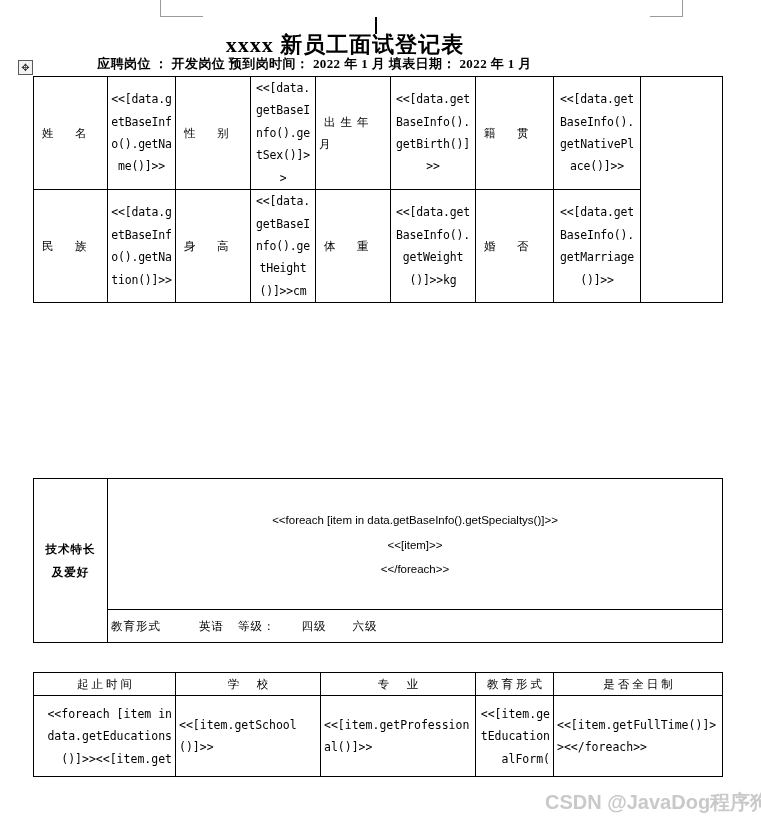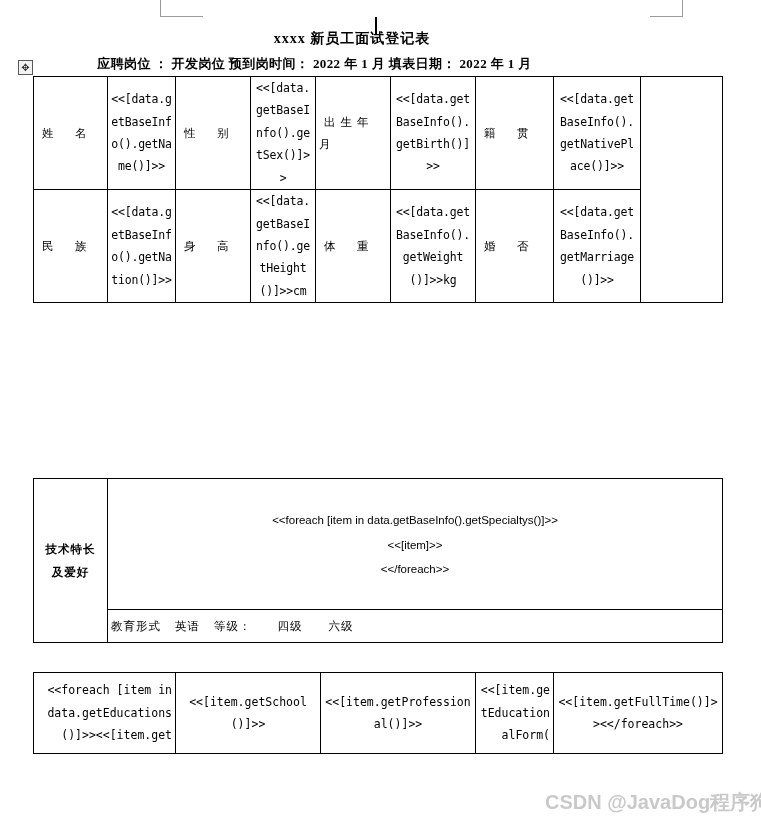--- a/index.html
+++ b/index.html
@@ -24,21 +24,21 @@
     position:absolute;left:18px;top:60px;width:13px;height:13px;
     border:1px solid #5a5a5a;background:#f2f2f2;
     display:flex;align-items:center;justify-content:center;
     font-size:10px;line-height:1;color:#333;
   }
 
   
   .doc-title{
     position:absolute;left:0;top:30px;width:690px;text-align:center;
     font-family:"Liberation Serif","DejaVu Serif",serif;
-    font-weight:bold;font-size:14px;letter-spacing:1px;padding-left:7px;
+    font-weight:bold;font-size:22px;letter-spacing:1px;
   }
   .doc-subtitle{
     position:absolute;left:0;top:55px;width:629px;text-align:center;
     font-family:"Liberation Serif","DejaVu Serif",serif;
     font-weight:bold;font-size:13px;letter-spacing:.4px;
   }
 
   
   .tbl{position:absolute;border-collapse:collapse;table-layout:fixed;}
   .tbl td{
@@ -76,40 +76,40 @@
     font-family:"Liberation Sans","DejaVu Sans",sans-serif;
     font-size:11px;line-height:2.9;text-align:center;padding-left:12px;
     vertical-align:top;
   }
   .skill-body div{margin-top:2px;}
   .lang-row{
     font-family:"Liberation Serif","DejaVu Serif",serif;
     font-size:13px;padding-left:12px;letter-spacing:1px;
   }
   .lang-row .u{
-    padding:0 14px;
+    padding:0 14px;margin-left:24px;
   }
   .lang-gap{display:inline-block;width:26px;}
 
   
   #t-edu{left:33px;top:672px;width:689px;}
   .note{
     font-family:"Liberation Serif","DejaVu Serif",serif;
     font-weight:bold;font-size:13px;padding-left:8px;letter-spacing:.3px;
     line-height:2;
   }
   .colhead{
     text-align:center;
     font-family:"Liberation Serif","DejaVu Serif",serif;
     font-size:13px;letter-spacing:3px;text-indent:3px;line-height:2.1;
   }
   .edu-cell{
     font-family:"DejaVu Sans Mono","Liberation Mono",monospace;
     font-size:11px;line-height:2.25;vertical-align:top;padding-top:2px;
-    text-align:center;word-break:break-all;
+    text-align:left;word-break:break-all;
   }
   .edu-cell.left{text-align:right;}
 
   
   .watermark{
     position:absolute;left:545px;top:789px;
     font-family:"Liberation Sans","DejaVu Sans",sans-serif;
     font-size:20px;font-weight:bold;color:#c9c9c9;
     white-space:nowrap;pointer-events:none;
   }
@@ -193,20 +193,27 @@
   <table class="tbl" id="t-edu">
     <colgroup>
       <col style="width:142px">
         <col style="width:145px">
         <col style="width:155px">
       <col style="width:78px">
         <col style="width:169px">
     </colgroup>
     <tbody>
     <tr>
+      <td class="colhead">起止时间</td>
+      <td class="colhead">学　校</td>
+      <td class="colhead">专　业</td>
+      <td class="colhead">教育形式</td>
+      <td class="colhead">是否全日制</td>
+    </tr>
+    <tr>
       <td class="edu-cell left" style="height:80px">&lt;&lt;foreach [item in data.getEducations()]&gt;&gt;&lt;&lt;[item.get</td>
       <td class="edu-cell">&lt;&lt;[item.getSchool()]&gt;&gt;</td>
       <td class="edu-cell">&lt;&lt;[item.getProfessional()]&gt;&gt;</td>
       <td class="edu-cell left">&lt;&lt;[item.getEducationalForm(</td>
       <td class="edu-cell">&lt;&lt;[item.getFullTime()]&gt;&gt;&lt;&lt;/foreach&gt;&gt;</td>
     </tr>
   </tbody>
     </table>
 
   <div class="watermark">CSDN @JavaDog程序狗</div>

